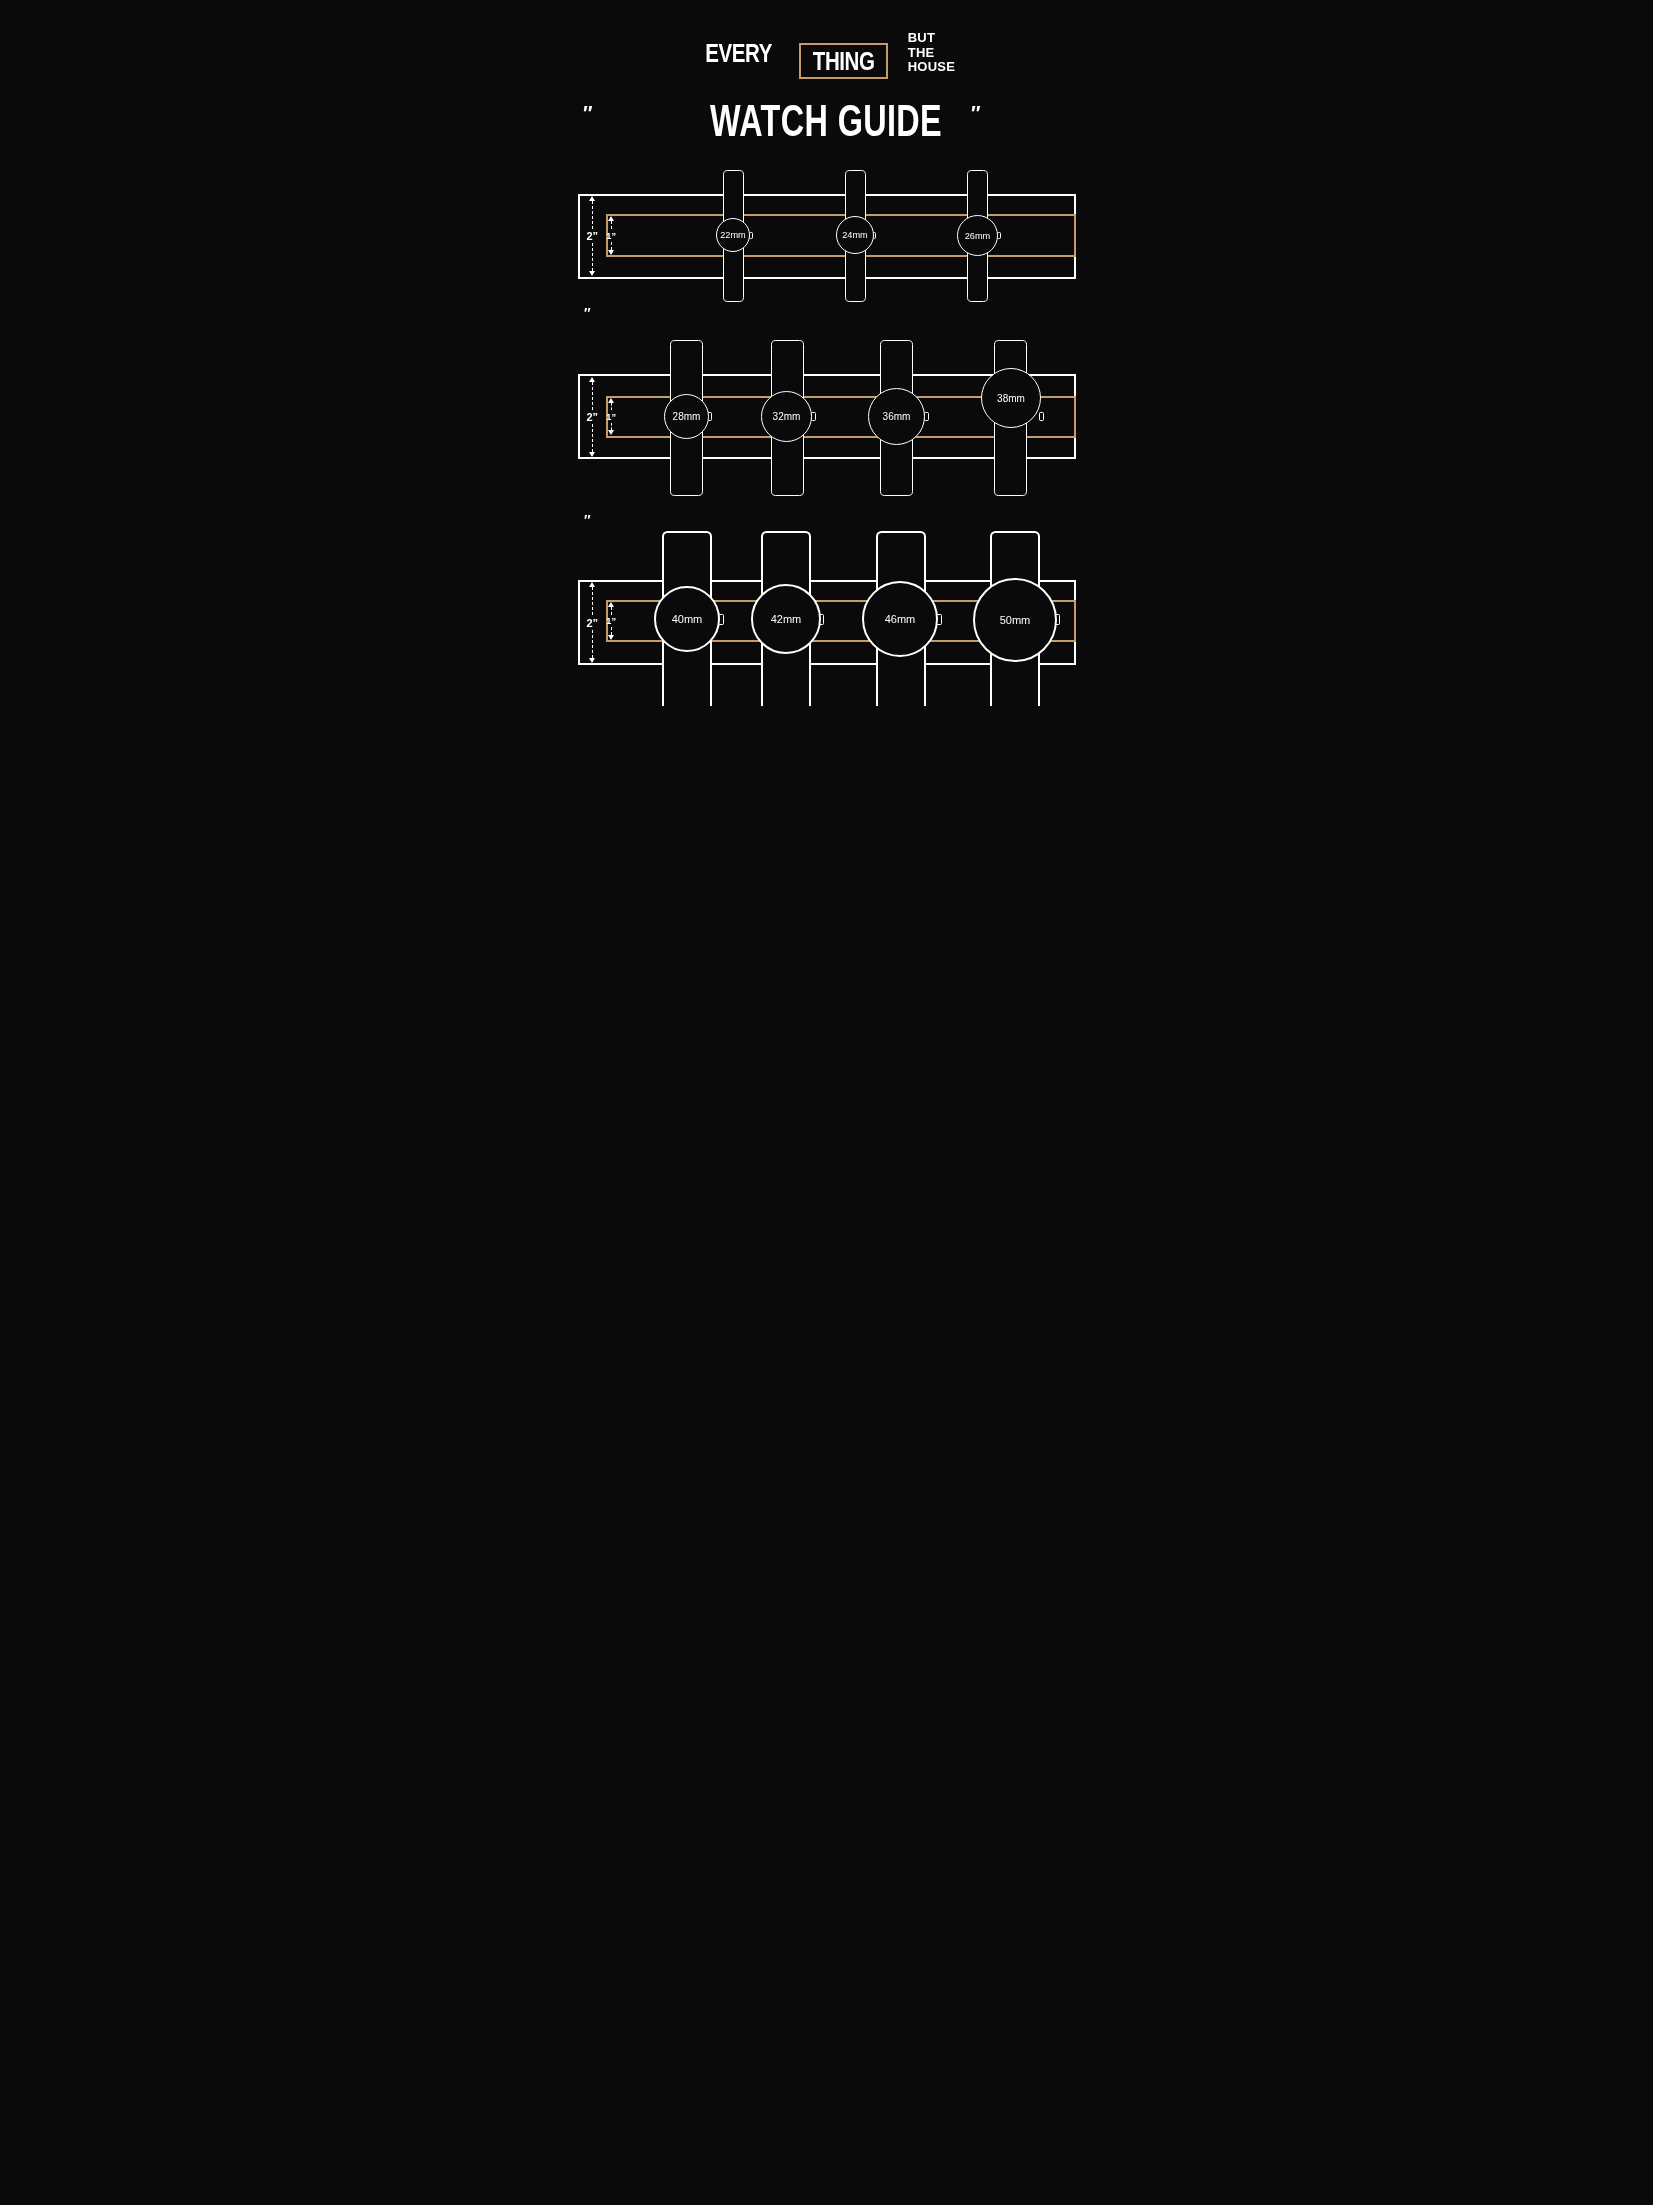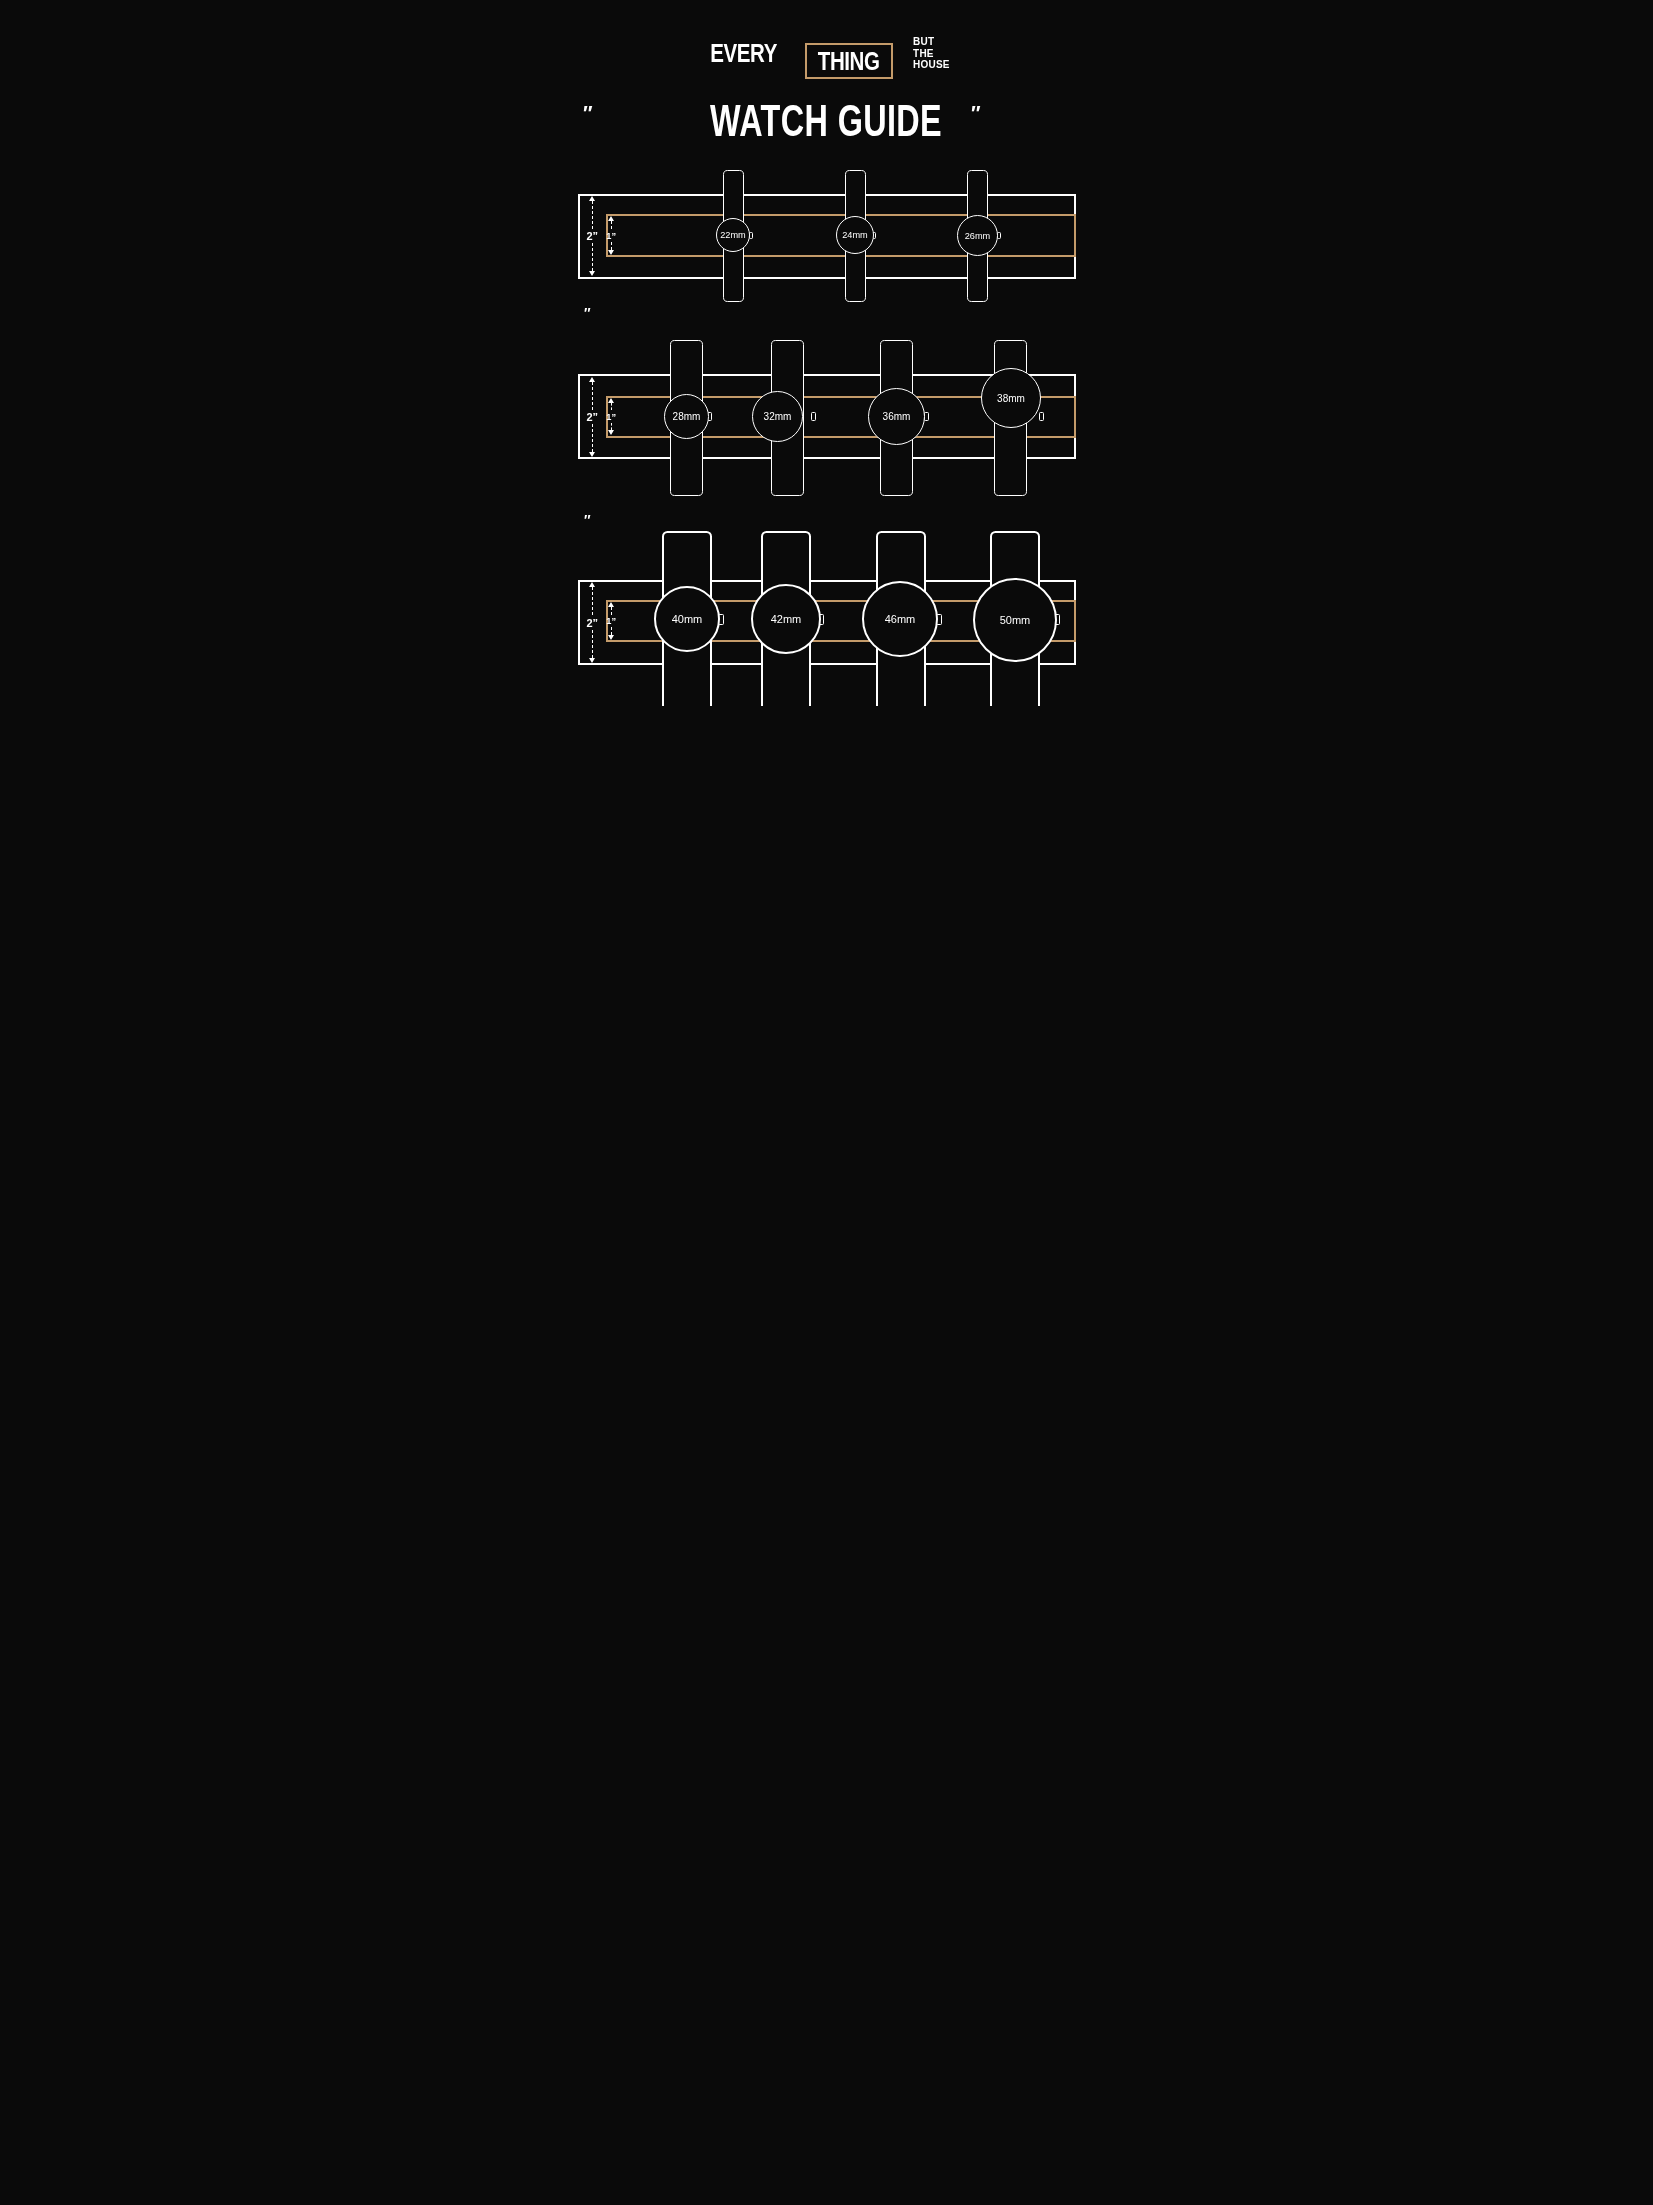--- a/index.html
+++ b/index.html
@@ -4,21 +4,21 @@
 <style>
   * { margin:0; padding:0; box-sizing:border-box; }
   html,body { background:#0a0a0a; }
   body { font-family:"Liberation Sans", sans-serif; }
   .stage { position:relative; width:529px; height:706px; margin:0 auto; background:#0a0a0a; overflow:hidden; }
 
   
   .logo { position:absolute; top:27px; left:0; width:100%; display:flex; justify-content:center; align-items:center; gap:20px; }
   .logo-word { color:#fff; font-weight:bold; font-size:25px; line-height:1; display:inline-block; transform:scaleX(0.82); letter-spacing:-0.5px; }
   .logo-box { border:2.8px solid #c49b6a; padding:3.7px 4.6px; display:flex; align-items:center;margin-top:16px; }
-  .tagline { display:flex; flex-direction:column; color:#fff; font-size:10px; font-weight:bold; line-height:1.12; letter-spacing:0.2px; }
+  .tagline { display:flex; flex-direction:column; color:#fff; font-size:13px; font-weight:bold; line-height:1.12; letter-spacing:0.2px; }
 
   
   .title { position:absolute; top:98px; left:0; width:100%; text-align:center; }
   .title-inner { display:inline-block; color:#fff; font-weight:bold; font-size:45px; line-height:1; letter-spacing:0.5px; transform:scaleX(0.72); }
 
   
   .ditto { position:absolute; color:#fff; font-weight:bold; line-height:1; }
   .ditto.big { font-size:20px; }
   .ditto.small { font-size:13.8px; }
 
@@ -136,21 +136,21 @@
   <div class="r2">
     <div class="strap" style="left:108px; top:340px; width:33px; height:156px;"></div>
     <div class="crown" style="left:145px; top:412px; width:4.6px; height:9.2px;"></div>
     <div class="case" style="left:102px; top:394px; width:45px; height:45px;">
       <span class="size">28mm</span>
     </div>
   </div>
   <div class="r2">
     <div class="strap" style="left:209px; top:340px; width:33px; height:156px;"></div>
     <div class="crown" style="left:249px; top:412px; width:4.6px; height:9.2px;"></div>
-    <div class="case" style="left:190px; top:391px; width:51px; height:51px;">
+    <div class="case" style="left:199px; top:391px; width:51px; height:51px;">
       <span class="size">32mm</span>
     </div>
   </div>
   <div class="r2">
     <div class="strap" style="left:318px; top:340px; width:33px; height:156px;"></div>
     <div class="crown" style="left:362px; top:412px; width:4.6px; height:9.2px;"></div>
     <div class="case" style="left:306px; top:388px; width:57px; height:57px;">
       <span class="size">36mm</span>
     </div>
   </div>

